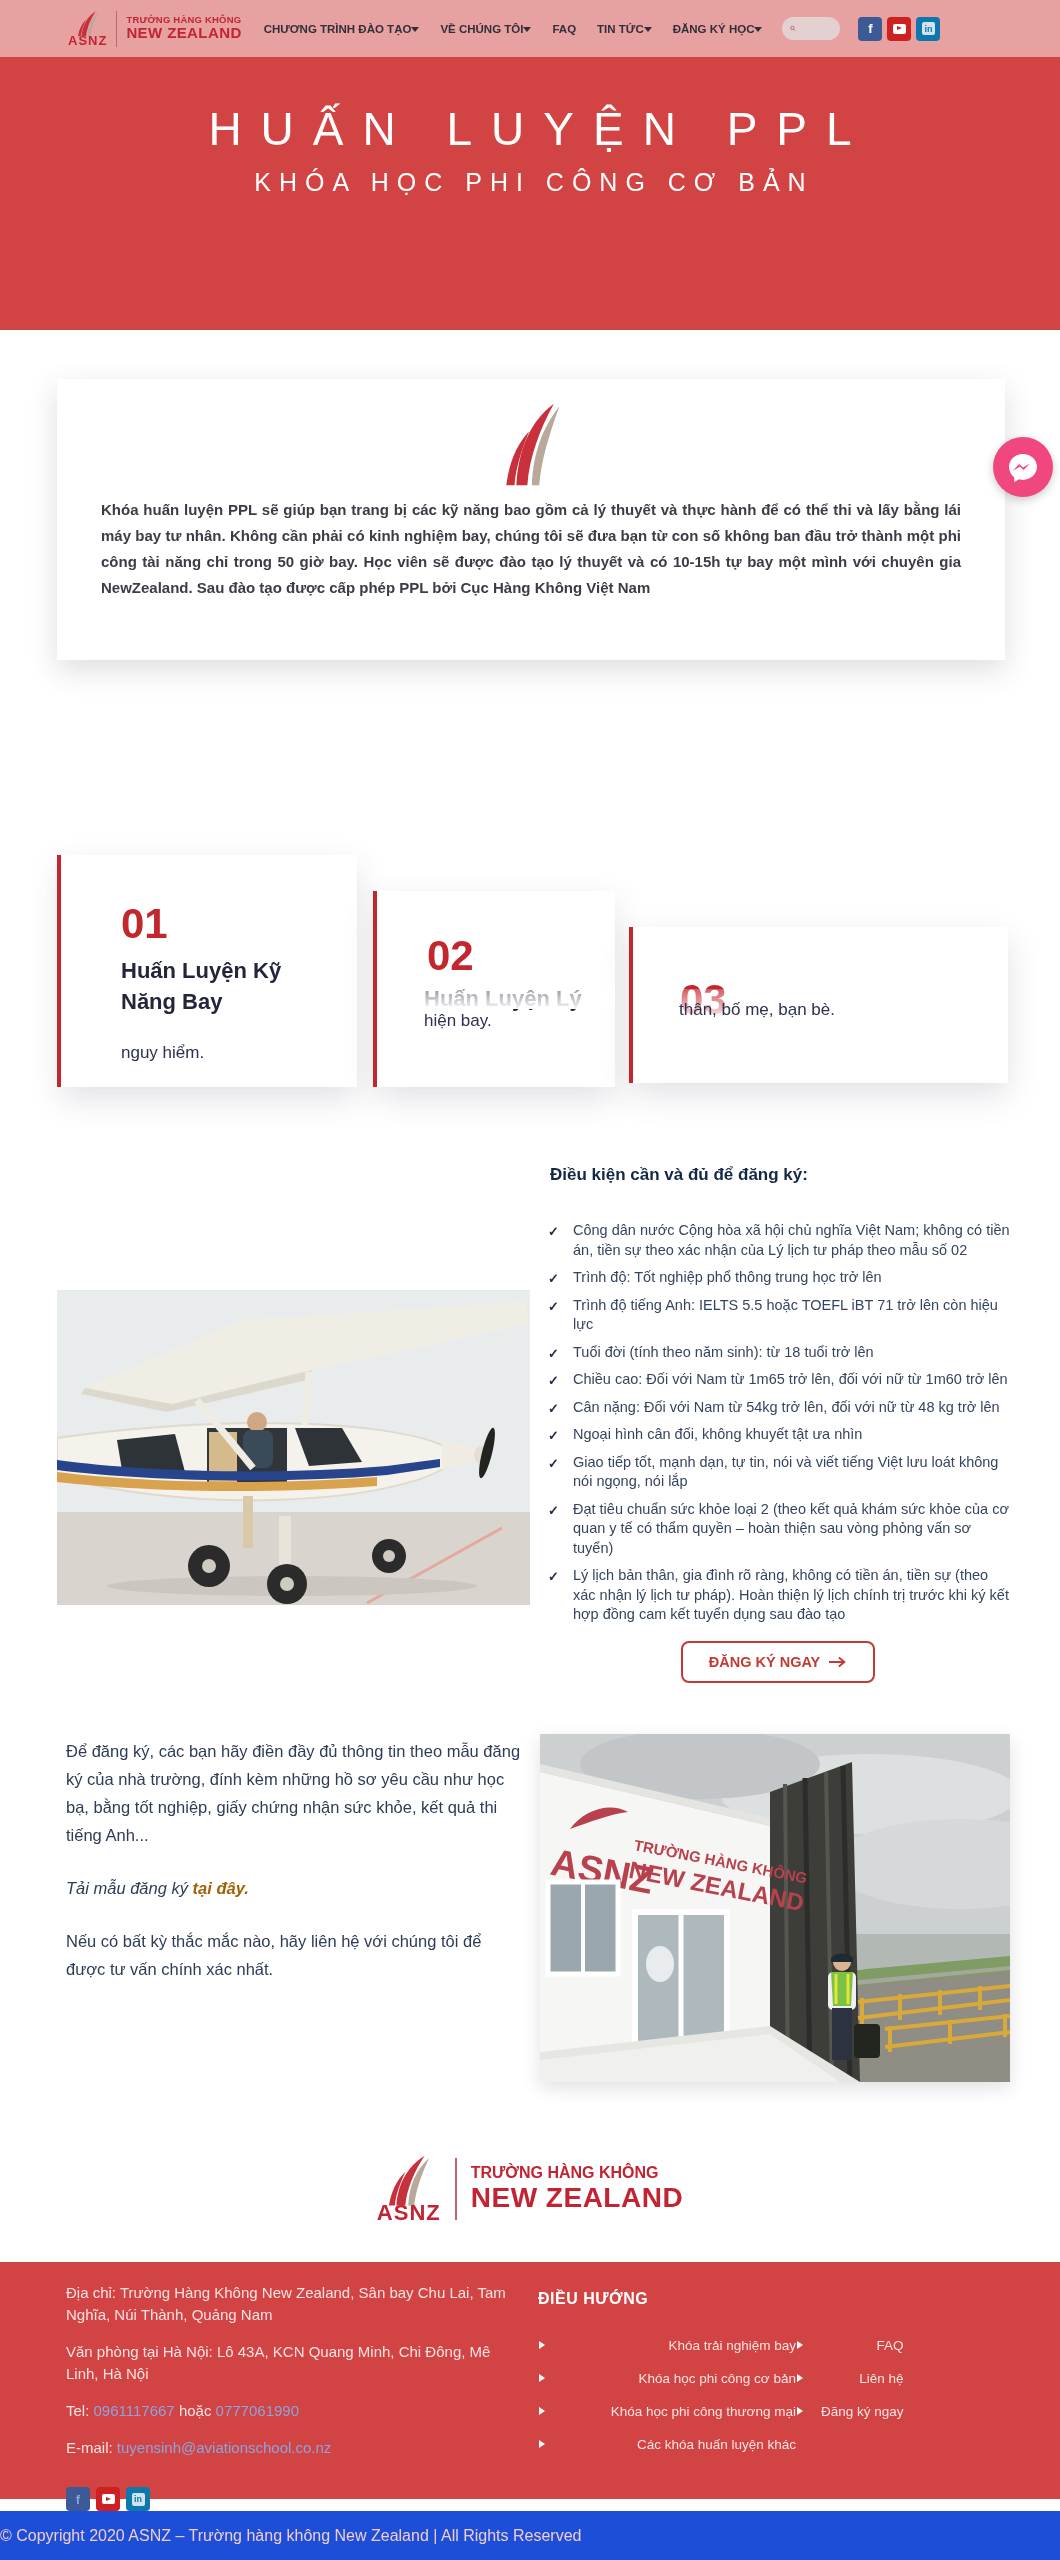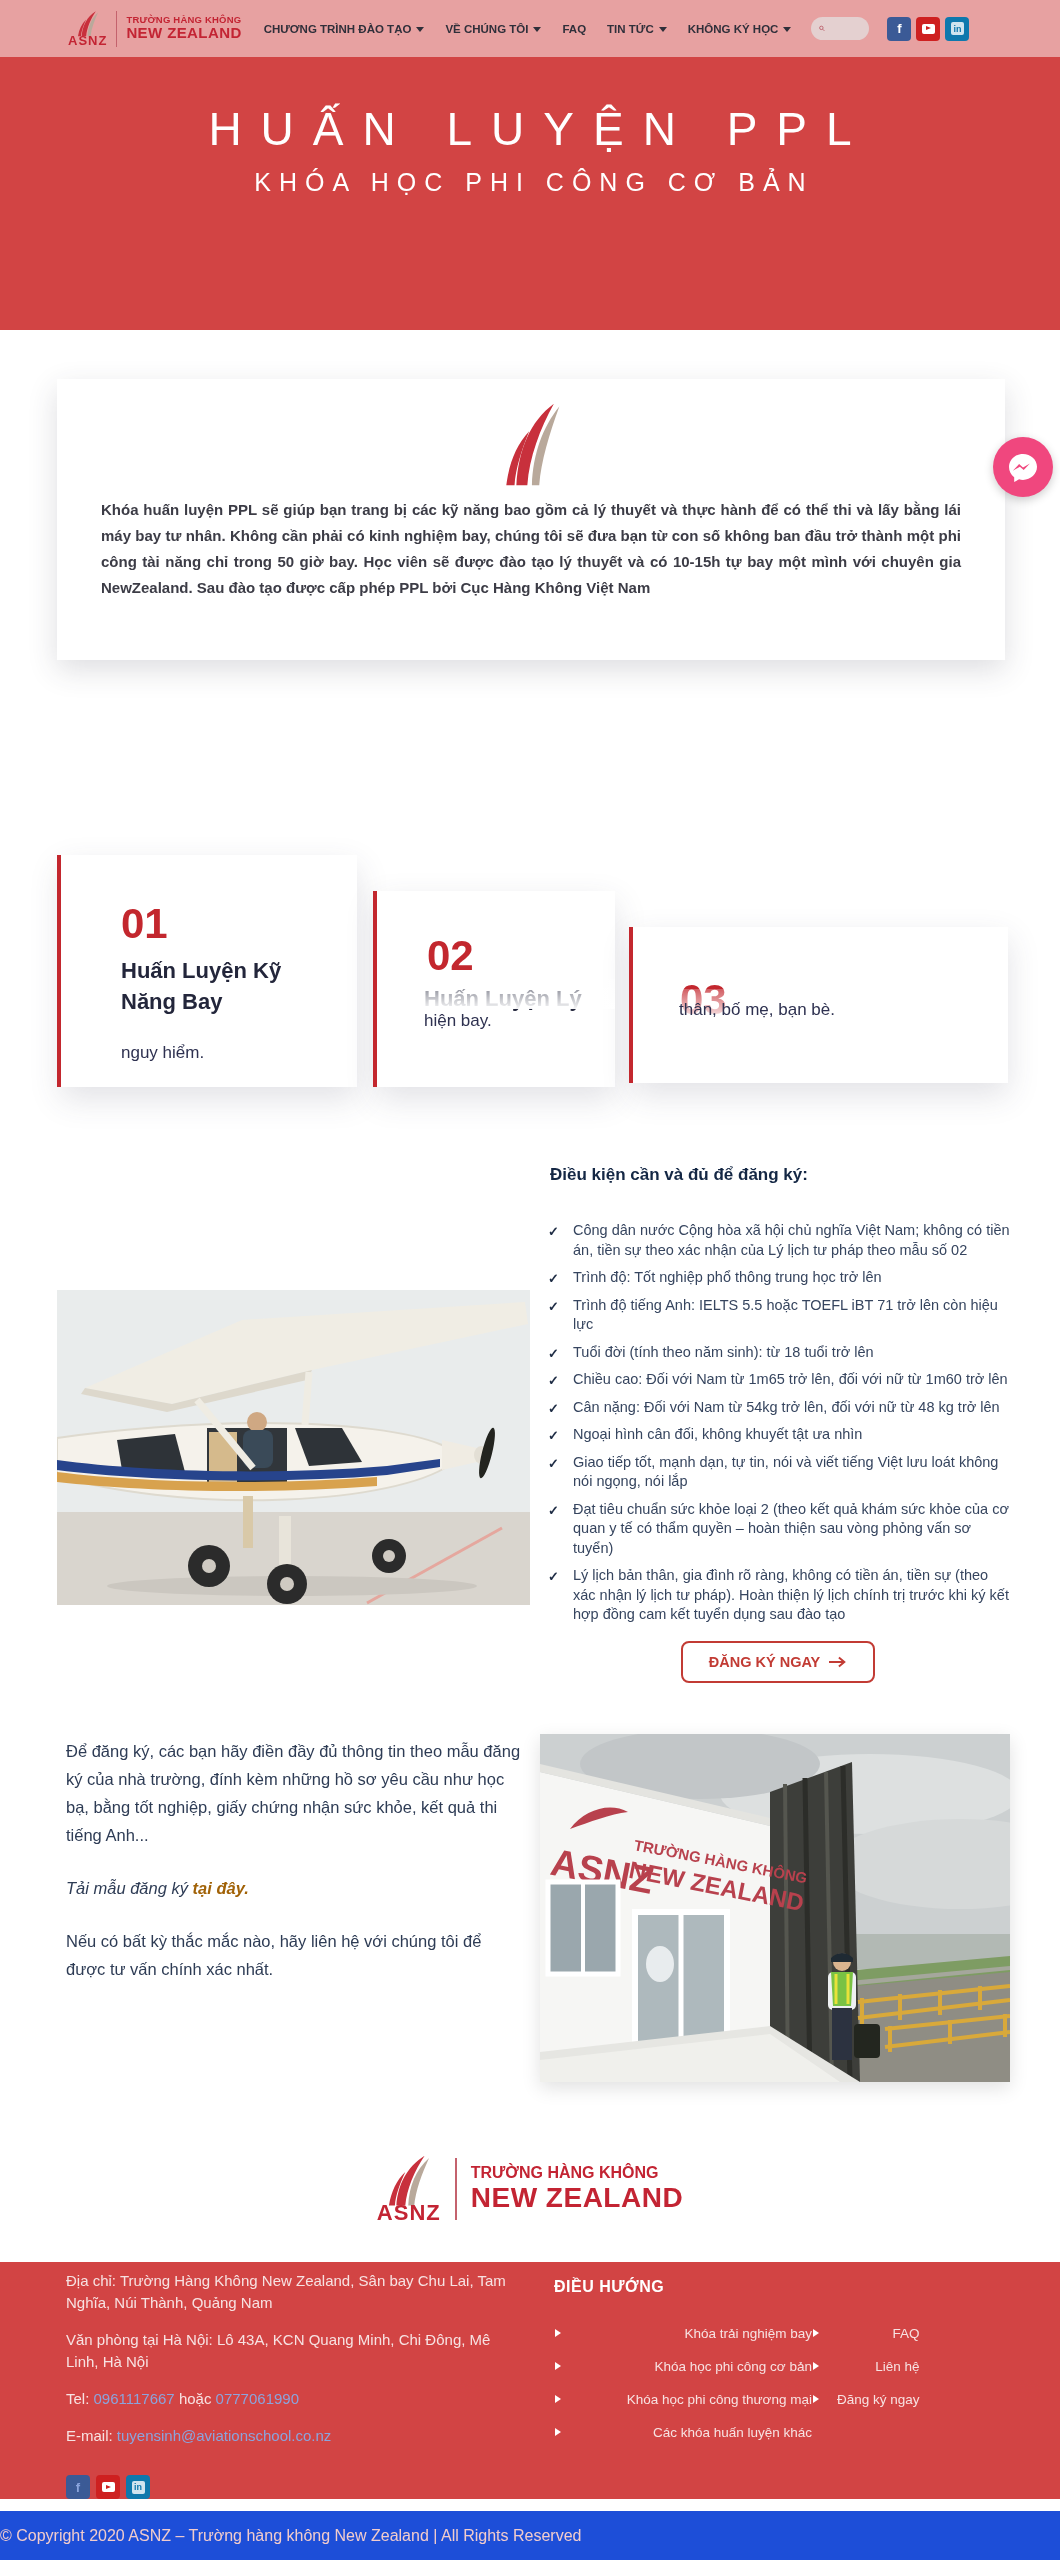--- a/index.html
+++ b/index.html
@@ -11,21 +11,21 @@
           display:flex;align-items:center;padding:0 60px 0 68px;box-sizing:border-box;}
   .logo{display:flex;align-items:center;gap:9px;cursor:pointer;}
   .logo-mark{display:flex;flex-direction:column;align-items:center;line-height:1;}
   .logo-abbr{color:#c32433;font-weight:bold;font-size:13px;letter-spacing:1px;margin-top:-3px;}
   .logo-div{width:1px;height:36px;background:#c4626d;}
   .logo-text{line-height:1.1;}
   .logo-text .l1{font-size:9.5px;font-weight:bold;color:#c32433;letter-spacing:.2px;}
   .logo-text .l2{font-size:15px;font-weight:bold;color:#c32433;letter-spacing:.4px;}
   .nav{display:flex;align-items:center;gap:21px;margin-left:22px;font-size:11.5px;
        font-weight:bold;color:#2f2f3a;white-space:nowrap;}
-  .nav-item{display:flex;align-items:center;gap:5px;cursor:pointer;}
+  .nav-item{display:flex;align-items:center;cursor:pointer;}
   .caret{width:0;height:0;border-left:4px solid transparent;border-right:4px solid transparent;
          border-top:5px solid #2f2f3a;margin-top:1px;}
   .search{margin-left:20px;display:flex;align-items:center;background:#e4d0d0;border-radius:12px;
           height:23px;width:58px;padding:0 8px;box-sizing:border-box;gap:4px;}
   .search-input{border:none;background:transparent;outline:none;width:28px;height:16px;
                 font-size:11px;color:#5a3a3a;}
   .social{display:flex;gap:5px;margin-left:18px;}
   .sbtn{width:24px;height:24px;border-radius:4px;display:flex;align-items:center;
         justify-content:center;color:#fff;cursor:pointer;text-decoration:none;}
   .sbtn.fb{background:#3b5a96;font-size:13px;font-weight:bold;}
@@ -104,21 +104,21 @@
               align-items:center;justify-content:center;gap:14px;}
   .ls-mark{display:flex;flex-direction:column;align-items:center;line-height:1;}
   .ls-abbr{color:#c32433;font-weight:bold;font-size:22px;letter-spacing:1px;margin-top:-6px;}
   .ls-div{width:2px;height:62px;background:#c4626d;}
   .ls-text{line-height:1.15;}
   .ls-text .l1{font-size:16px;font-weight:bold;color:#c32433;}
   .ls-text .l2{font-size:28px;font-weight:bold;color:#c32433;letter-spacing:.5px;}
 
   
   .footer{position:absolute;top:2262px;left:0;right:0;height:237px;background:#d24444;
-          color:#f7e2e2;box-sizing:border-box;padding:8px 50px 0 66px;display:flex;gap:16px;}
+          color:#f7e2e2;box-sizing:border-box;padding:20px 50px 0 66px;display:flex;}
   .f-left{width:452px;}
   .f-left p{margin:0 0 15px;font-size:15px;line-height:22px;}
   .f-left a{color:#8ba4dd;text-decoration:none;cursor:pointer;}
   .f-social{display:flex;gap:6px;margin-top:28px;}
   .f-right{margin-left:20px;flex:1;}
   .f-right h3{font-size:16px;font-weight:bold;color:#fff;margin:8px 0 30px;letter-spacing:.5px;}
   .f-nav{display:flex;text-align:right;}
   .f-nav ul{list-style:none;margin:0;padding:0;}
   .f-nav ul.col1{width:258px;}
   .f-nav li{position:relative;padding-left:25px;margin-bottom:18px;font-size:13.5px;cursor:pointer;}
@@ -159,21 +159,21 @@
         <span class="caret"></span>
       </div>
       <div class="nav-item">
         <span>FAQ</span>
       </div>
       <div class="nav-item">
         <span>TIN TỨC</span>
         <span class="caret"></span>
       </div>
       <div class="nav-item">
-        <span>KHÔNG KÝ HỌC</span>
+        <span>ĐĂNG KÝ HỌC</span>
         <span class="caret"></span>
       </div>
     </nav>
 
     <div class="search">
       <svg width="13" height="13" viewBox="0 0 14 14">
         <circle cx="5.5" cy="5.5" r="4" fill="none" stroke="#b5505c" stroke-width="1.8"></circle>
         <line x1="8.6" y1="8.6" x2="12.5" y2="12.5" stroke="#b5505c" stroke-width="1.8"></line>
       </svg>
       <input class="search-input" value="" style="">

